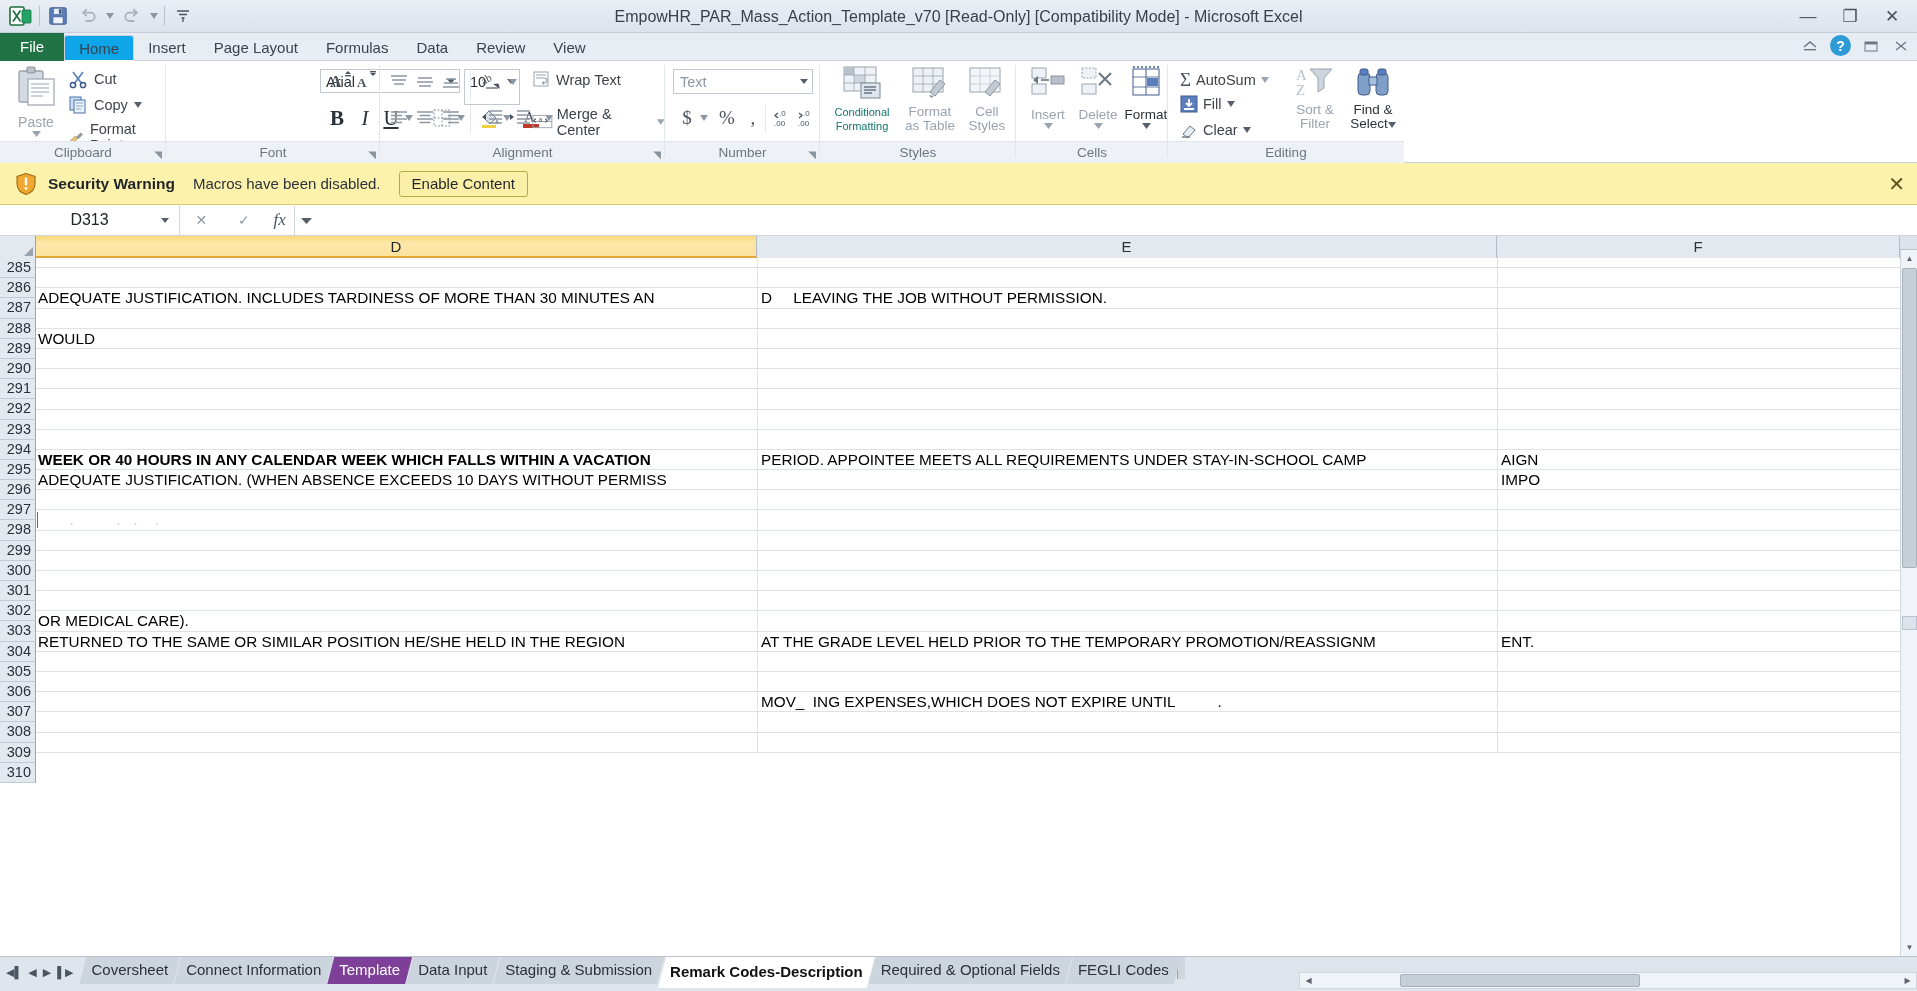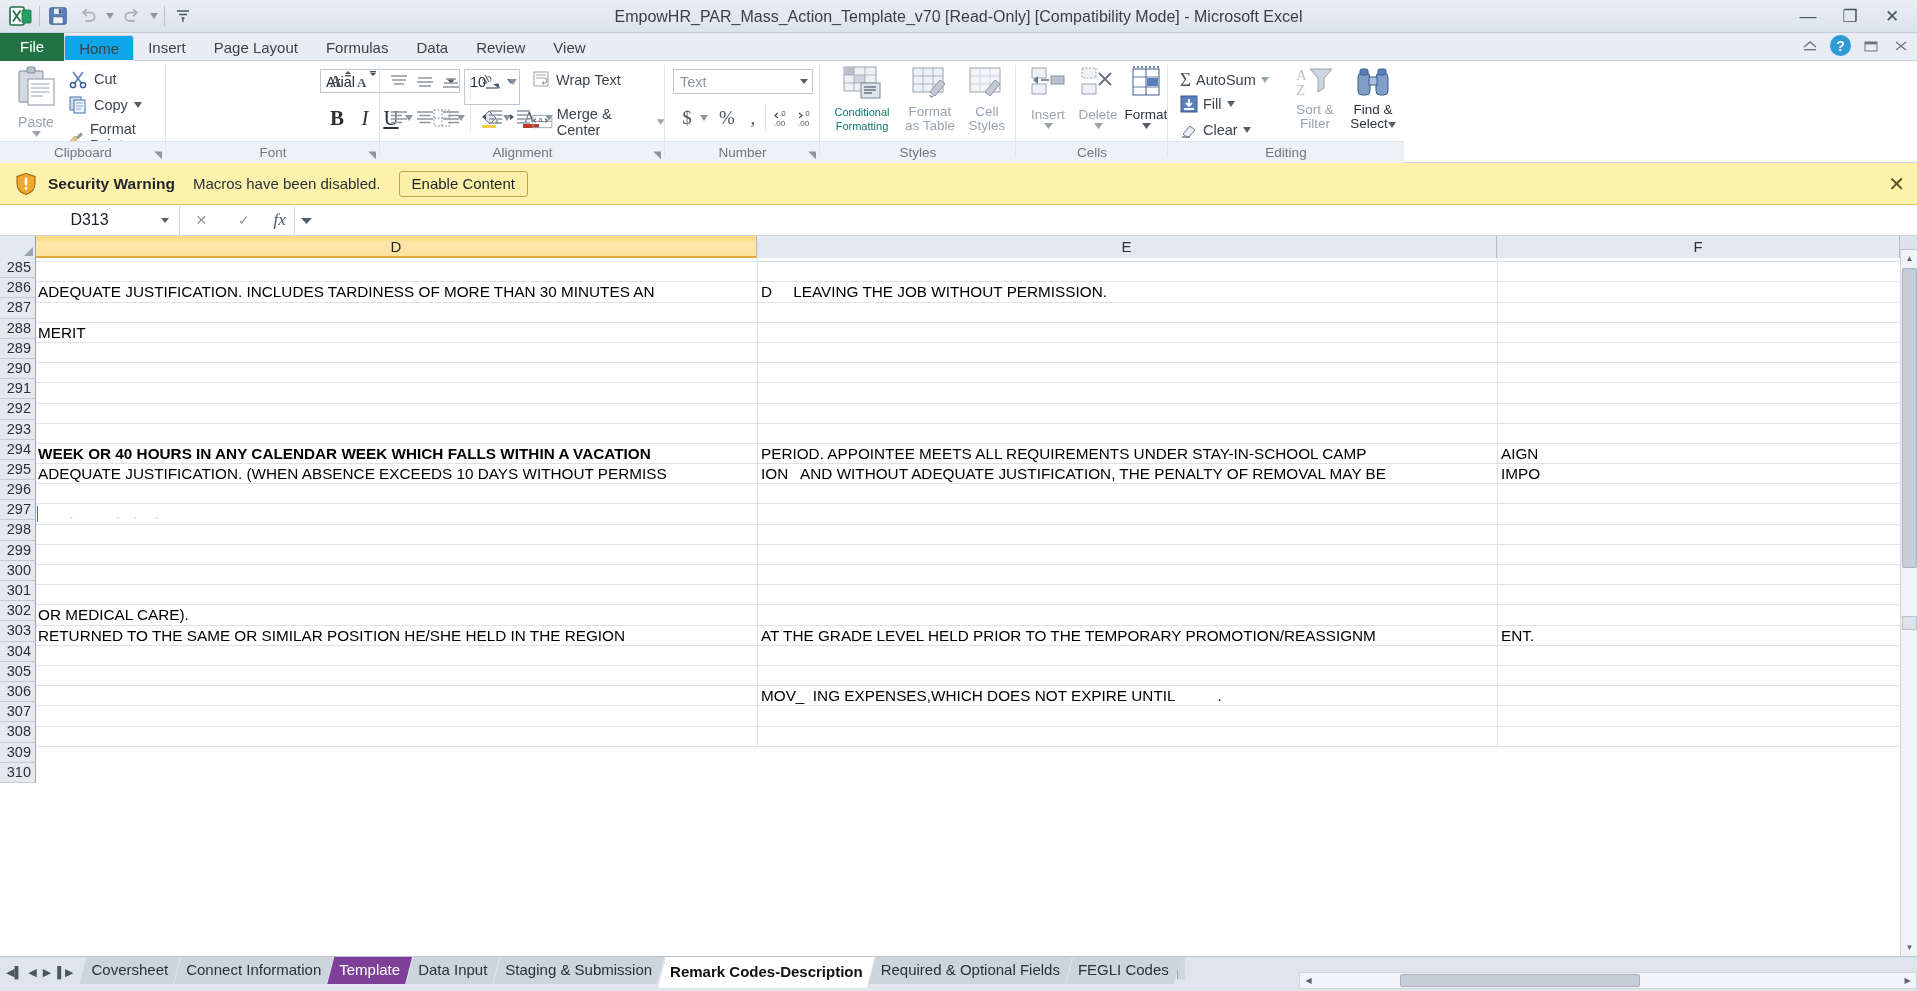--- a/index.html
+++ b/index.html
@@ -127,21 +127,21 @@
   }
   .ch.sel{ background:linear-gradient(#fbd978,#fde8ab 35%,#fce39c); color:#1f2429; border-bottom:2px solid #e0a93a;}
 
   .rowhdrs{ position:absolute; left:0; top:22px; width:36px; }
   .rh{
     height:20.2px; line-height:19px; text-align:right; padding-right:4px;
     font-size:14.5px; color:#2b3138; background:#e4e9ef;
     border-right:1px solid #9aa4ae; border-bottom:1px solid #c3cad3;
     cursor:pointer;
   }
-  .cells{ position:absolute; left:36px; top:6px; right:0; }
+  .cells{ position:absolute; left:36px; top:12px; right:0; }
   .row{
     position:relative; height:20.2px; border-bottom:1px solid #dde2e8; white-space:nowrap;
   }
   .cellline{ position:absolute; top:0; width:1px; height:20.2px; background:#dde2e8;}
   .ctext{
     position:absolute; top:0; height:20.2px; line-height:19px; font-size:15.3px; color:#000;
     font-family:"Liberation Sans", sans-serif; white-space:pre;
   }
   .ctext.ghost{ color:#c9ced5; }
   .editcursor{ position:absolute; left:0px; top:2px; width:1px; height:16px; background:#4a6fa5;}
@@ -745,21 +745,21 @@
           <div class="ctext" style="left: 2px;">ADEQUATE JUSTIFICATION. INCLUDES TARDINESS OF MORE THAN 30 MINUTES AN</div>
           <div class="ctext" style="left: 725px;">D     LEAVING THE JOB WITHOUT PERMISSION.</div>
         </div>
         <div class="row">
           <div class="cellline" style="left: 721px;"></div>
           <div class="cellline" style="left: 1461px;"></div>
         </div>
         <div class="row">
           <div class="cellline" style="left: 721px;"></div>
           <div class="cellline" style="left: 1461px;"></div>
-          <div class="ctext" style="left: 2px;">MERIT</div>
+          <div class="ctext" style="left: 2px;">WOULD</div>
         </div>
         <div class="row">
           <div class="cellline" style="left: 721px;"></div>
           <div class="cellline" style="left: 1461px;"></div>
         </div>
         <div class="row">
           <div class="cellline" style="left: 721px;"></div>
           <div class="cellline" style="left: 1461px;"></div>
         </div>
         <div class="row">
@@ -778,21 +778,20 @@
           <div class="cellline" style="left: 721px;"></div>
           <div class="cellline" style="left: 1461px;"></div>
           <div class="ctext" style="left: 2px; font-weight: bold;">WEEK OR 40 HOURS IN ANY CALENDAR WEEK WHICH FALLS WITHIN A VACATION</div>
           <div class="ctext" style="left: 725px;">PERIOD. APPOINTEE MEETS ALL REQUIREMENTS UNDER STAY-IN-SCHOOL CAMP</div>
           <div class="ctext" style="left: 1465px;">AIGN</div>
         </div>
         <div class="row">
           <div class="cellline" style="left: 721px;"></div>
           <div class="cellline" style="left: 1461px;"></div>
           <div class="ctext" style="left: 2px;">ADEQUATE JUSTIFICATION. (WHEN ABSENCE EXCEEDS 10 DAYS WITHOUT PERMISS</div>
-          <div class="ctext" style="left: 725px;">ION   AND WITHOUT ADEQUATE JUSTIFICATION, THE PENALTY OF REMOVAL MAY BE</div>
           <div class="ctext" style="left: 1465px;">IMPO</div>
         </div>
         <div class="row">
           <div class="cellline" style="left: 721px;"></div>
           <div class="cellline" style="left: 1461px;"></div>
         </div>
         <div class="row">
           <div class="cellline" style="left: 721px;"></div>
           <div class="cellline" style="left: 1461px;"></div>
           <div class="editcursor" style="left: 1px;"></div>

